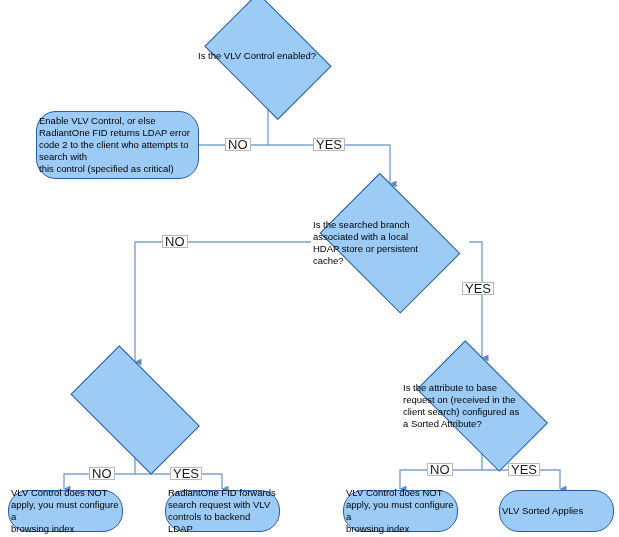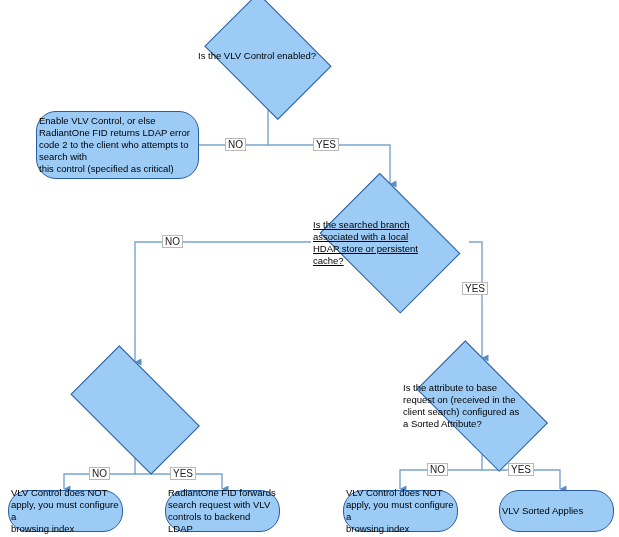--- a/index.html
+++ b/index.html
@@ -60,21 +60,21 @@
   }
   
   .rounded {
     background: #9CCBF6;
     border: 1px solid #2a5d9e;
     border-radius: 20px;
   }
   
   .edge-label {
     position: absolute;
-    font-size: 10px;
+    font-size: 13px;
     line-height: 11px;
     color: #1b1b1b;
     background: #ffffff;
     border: 1px solid #b9b9b9;
     padding: 0px 2px;
     z-index: 4;
     white-space: nowrap;
   }
 </style>
 </head>
@@ -122,21 +122,21 @@
   </div>
 
   <div class="node rounded" style="left:12px; top:111px; width:163px; height:68px;margin-left:24px;">
     <span class="label">Enable VLV Control, or else
 RadiantOne FID returns LDAP error
 code 2 to the client who attempts to
 search with
 this control (specified as critical)</span>
   </div>
 
-  <div class="node diamond" style="left:311px; top:184px; width:158px; height:117px;text-decoration:underline;">
+  <div class="node diamond" style="left:311px; top:184px; width:158px; height:117px;">
     <span class="shape"></span>
     <span class="label">Is the searched branch
 associated with a local
 HDAP store or persistent
 cache?</span>
   </div>
 
   <div class="node diamond" style="left:56px; top:362px; width:158px; height:95px;">
     <span class="shape"></span>
   </div>

